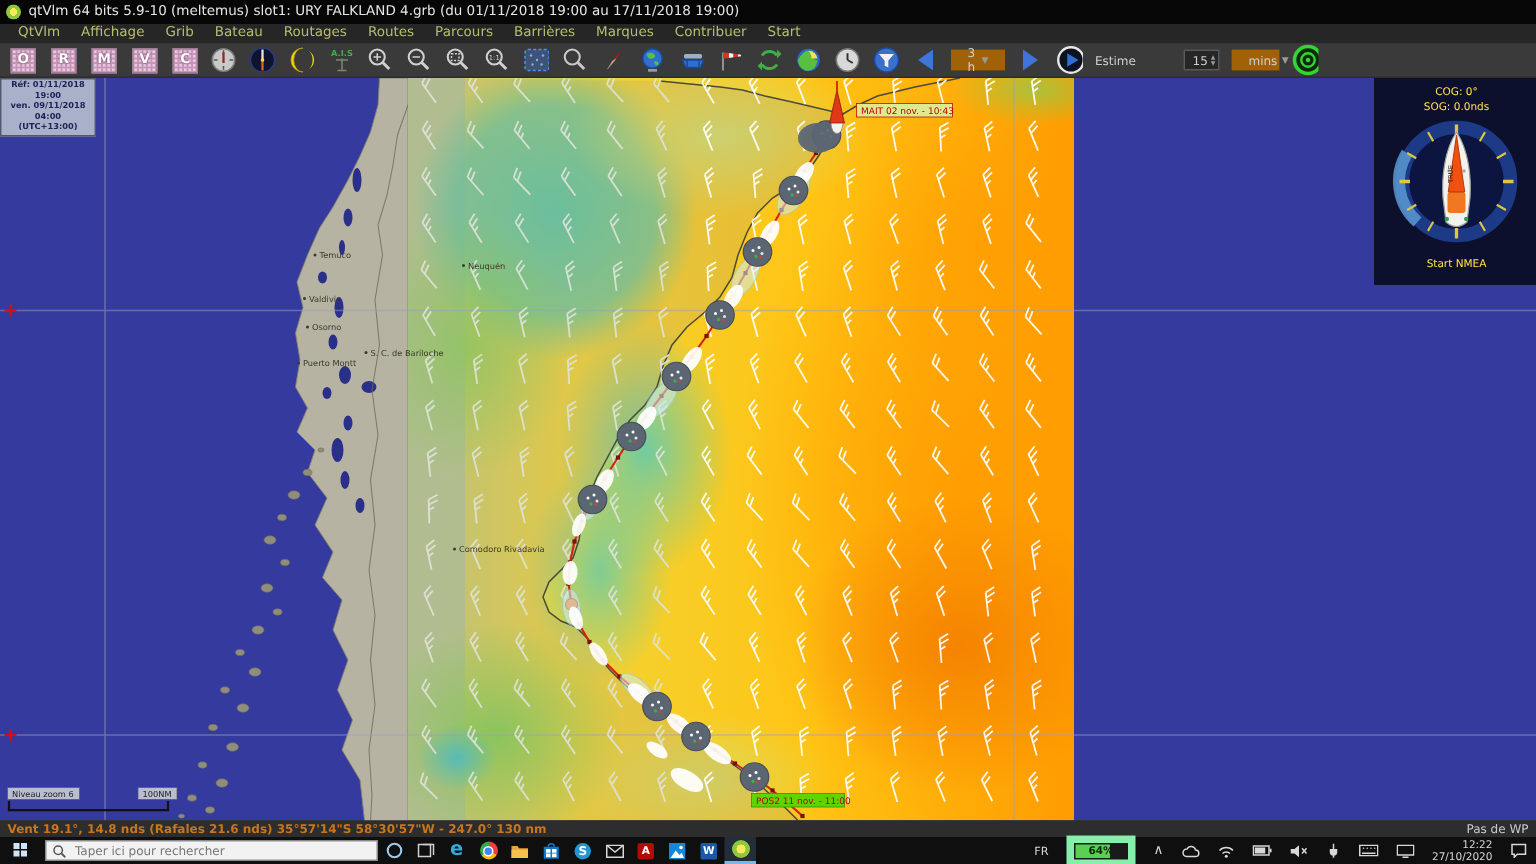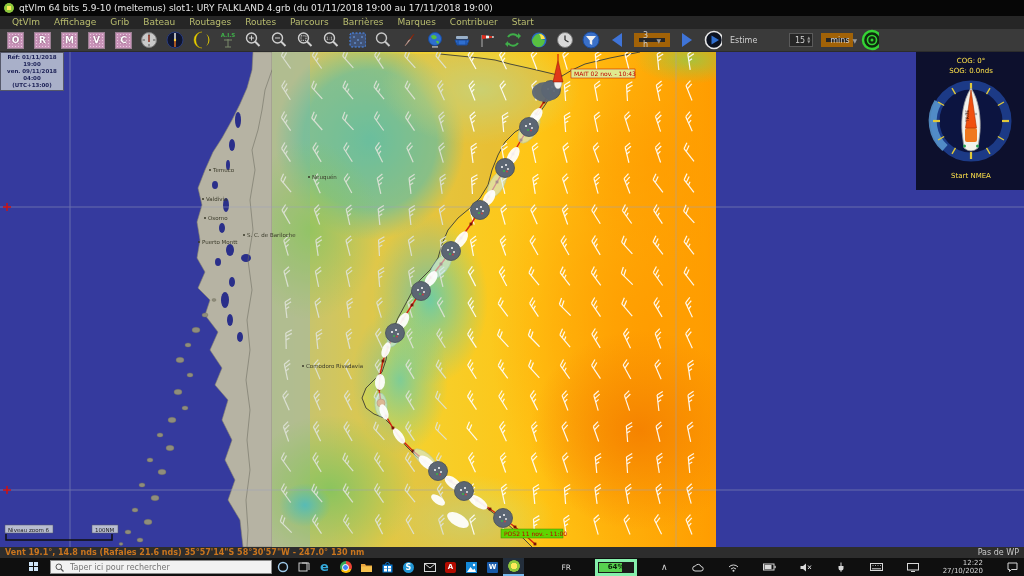--- a/index.html
+++ b/index.html
@@ -19,54 +19,54 @@
   .menubar .mi{color:#b9bd6f;font-size:9px;padding:0 7px;line-height:13px;}
 
   
   .toolbar{position:absolute;left:0;top:29px;width:1024px;height:23px;background:#3a3a3a;
     display:flex;align-items:center;gap:8px;padding-left:7px;box-sizing:border-box;border-bottom:1px solid #2c2c2c;}
   .pbtn{width:17px;height:17px;border:1px solid #9a7f92;box-sizing:border-box;
     background:#c893b8 radial-gradient(#e9c9de 1px, rgba(0,0,0,0) 1px);background-size:3px 3px;
     color:#fff;font-size:9px;font-weight:bold;text-align:center;line-height:15px;
     text-shadow:0 0 2px #5c2c4c;}
   .tico{width:18px;height:18px;flex:0 0 auto;display:flex;align-items:center;justify-content:center;}
-  .ddbox{height:14px;background:#262626;border:5px solid #a16207;color:#cfcfcf;font-size:8px;
+  .ddbox{height:14px;background:#262626;border:7px solid #a16207;color:#cfcfcf;font-size:8px;
     display:flex;align-items:center;gap:3px;padding:0 4px;box-sizing:border-box;}
   .ddbox .car{font-size:6px;color:#9a9a9a;}
   .tlabel{color:#cfcfcf;font-size:8px;}
   .spin{width:24px;height:14px;background:#262626;border:1px solid #5a5a5a;color:#cfcfcf;
     font-size:8px;display:flex;align-items:center;justify-content:flex-end;gap:2px;padding:0 2px;box-sizing:border-box;margin-left:24px;}
   .spin .ar{display:flex;flex-direction:column;font-size:4px;color:#999;line-height:4px;}
 
   
   .map{position:absolute;left:0;top:52px;width:1024px;height:495px;}
   .gribinfo{position:absolute;left:0;top:52px;width:64px;background:#a9b0c9;border:1px solid #55586a;
     color:#1c2156;font-size:5.5px;font-weight:bold;text-align:center;line-height:7px;padding:1px 1px;box-sizing:border-box;}
 
   
   .statusbar{position:absolute;left:0;top:547px;width:1024px;height:11px;background:#2d2d2d;
     display:flex;justify-content:space-between;align-items:center;padding:0 5px;box-sizing:border-box;gap:26px;}
   .statusbar .wind{color:#c9751e;font-size:8px;font-weight:bold;white-space:nowrap;}
   .statusbar .nowp{color:#c9c9c9;font-size:8px;white-space:nowrap;}
 
   
   .taskbar{position:absolute;left:0;top:558px;width:1024px;height:18px;background:#0f0f0f;
-    display:flex;align-items:center;box-sizing:border-box;padding-left:20px;}
+    display:flex;align-items:center;box-sizing:border-box;}
   .startbtn{width:28px;height:18px;display:flex;align-items:center;justify-content:center;}
   .winlogo{width:10px;height:10px;display:grid;grid-template-columns:4px 4px;grid-template-rows:4px 4px;gap:1px;}
   .winlogo i{background:#cfe4f7;display:block;}
   .searchbox{width:222px;height:14px;background:#f2f2f2;border:1px solid #8a8a8a;display:flex;
     align-items:center;gap:4px;padding:0 4px;box-sizing:border-box;margin-left:2px;}
   .searchbox input{border:none;outline:none;background:transparent;font-size:8px;color:#444;width:180px;
     font-family:"DejaVu Sans","Liberation Sans",sans-serif;}
   .tb-ico{width:21px;height:18px;display:flex;align-items:center;justify-content:center;flex:0 0 auto;}
   .tb-ico.active{background:rgba(110,160,220,.22);border-bottom:2px solid #76b9ed;box-sizing:border-box;}
-  .tray{margin-left:auto;display:flex;align-items:center;gap:24px;padding-right:6px;color:#d8d8d8;}
+  .tray{margin-left:auto;display:flex;align-items:center;gap:12px;padding-right:6px;color:#d8d8d8;}
   .tray .txt{font-size:7.5px;}
-  .batt-pill{width:36px;height:11px;border:3px solid #86efac;background:#1a1a1a;position:relative;}
+  .batt-pill{width:36px;height:11px;border:5px solid #86efac;background:#1a1a1a;position:relative;}
   .batt-pill .fill{position:absolute;left:1px;top:1px;bottom:1px;width:64%;background:#57d14f;}
   .batt-pill .pct{position:absolute;left:0;right:0;top:0;font-size:7px;color:#0c220c;text-align:center;line-height:10px;font-weight:bold;}
   .clock{font-size:7px;line-height:8px;text-align:right;}
 </style>
 </head>
 <body>
 
 <div class="screen">
 
   <div class="titlebar">

